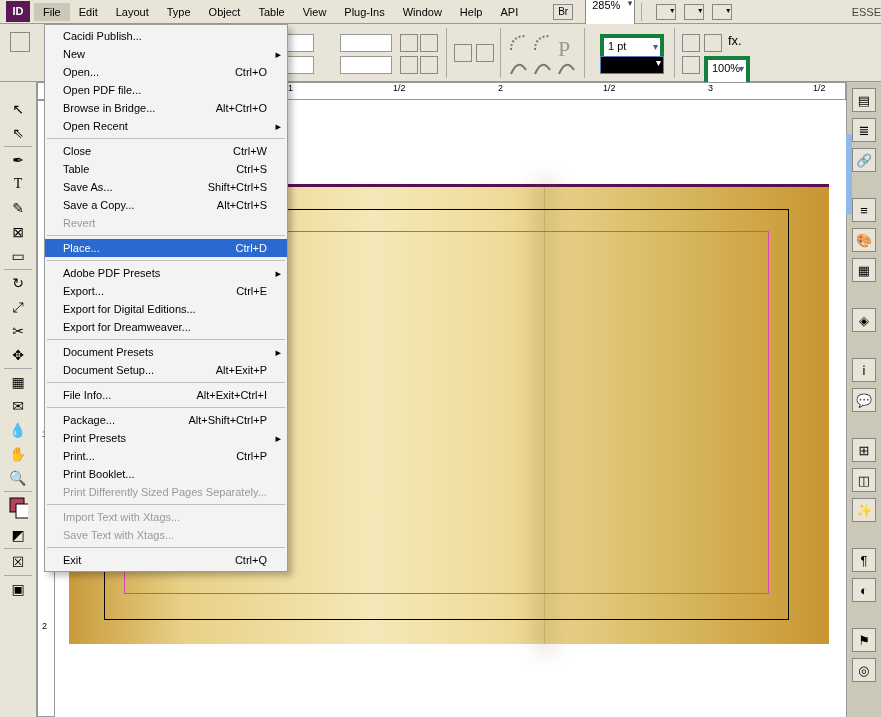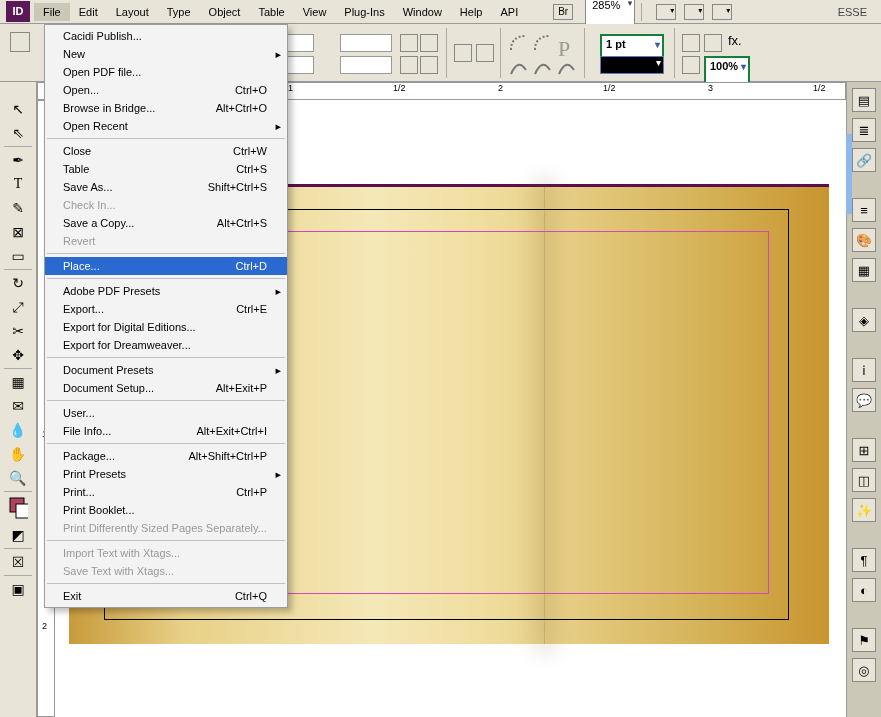--- a/index.html
+++ b/index.html
@@ -12,21 +12,21 @@
   .br-badge { width: 20px; height: 16px; border: 1px solid #888; text-align: center; line-height: 14px; margin: 0 8px; font-size: 10px; }
   .zoom-box { margin-left: 4px; border: 1px solid #888; padding: 1px 14px 14px 6px; position: relative; background: #fff; }
   .zoom-box::after { content:"▾"; position:absolute; right:2px; top:0; font-size:9px; color:#444; }
   .top-dd { width: 20px; height: 16px; border: 1px solid #888; margin-left: 8px; position: relative; background:#e8e5d8; }
   .top-dd::after { content:"▾"; position:absolute; right:1px; top:1px; font-size:8px; }
   
   .control-bar { height: 58px; background: #e8e5d8; border-bottom: 1px solid #999; position: relative; padding-left: 40px; }
   .cb-left-ico { position:absolute; left:10px; top:8px; width:20px; height:20px; border:1px solid #888; }
   .cb-input { position:absolute; height:18px; border: 1px solid #999; background:#fff; }
   .cb-sep { position:absolute; width:1px; height:50px; top:4px; background:#aaa; }
-  .cb-dd { position:absolute; border:2px solid #15803d; background:#fff; height:36px;font-weight:bold; }
+  .cb-dd { position:absolute; border:4px solid #15803d; background:#fff; height:36px; }
   .cb-dd::after { content:"▾"; position:absolute; right:2px; top:1px; color:#3a5f9f; font-size:10px; }
   .stroke-preview { position:absolute; border:1px solid #5a7fbf; background:#000; height:18px; }
   .stroke-preview::after { content:"▾"; position:absolute; right:2px; top:0; color:#fff; font-size:10px; }
   .small-btn { position:absolute; width:18px; height:18px; border:1px solid #888; }
   .cb-swoosh { position:absolute; width:22px; height:22px; }
   
   .ruler-h { position:absolute; left:37px; right:35px; top:82px; height:18px; background:#fff; border:1px solid #999; }
   .ruler-v { position:absolute; left:37px; top:100px; bottom:0; width:18px; background:#fff; border:1px solid #999; }
   .ruler-tick { position:absolute; color:#000; font-size:9px; }
   
@@ -72,21 +72,21 @@
       <div class="menu-item">API</div>
     </div>
   <div style="width:18px"></div>
   <div class="br-badge">Br</div>
   <div class="zoom-box">285%</div>
   <div style="width:1px;height:18px;background:#aaa;margin:0 6px"></div>
   <div class="top-dd"></div>
   <div class="top-dd"></div>
   <div class="top-dd"></div>
   <div style="flex:1"></div>
-  <div style="padding-right:14px;color:#444">ESSE</div>
+  <div style="padding-right:0;color:#444">ESSE</div>
 </div>
 
 <div class="control-bar">
   <div class="cb-left-ico"></div>
 
   <div class="cb-input" style="left:70px; top:10px; width:62px"></div>
   <div class="cb-input" style="left:70px; top:32px; width:62px"></div>
   <div class="cb-input" style="left:156px; top:10px; width:62px"></div>
   <div class="cb-input" style="left:156px; top:32px; width:62px"></div>
   <div class="cb-sep" style="left:230px"></div>
@@ -230,52 +230,48 @@
     <div class="mi">
       <span>Cacidi Publish...</span>
       <span></span>
     </div>
     <div class="mi">
       <span>New</span>
       <span></span>
       <span class="arrow">▸</span>
     </div>
     <div class="mi">
-      <span>Open PDF file...</span>
-      <span></span>
-    </div>
-    <div class="mi">
       <span>Open...</span>
       <span>Ctrl+O</span>
     </div>
     <div class="mi">
+      <span>Open PDF file...</span>
+      <span></span>
+    </div>
+    <div class="mi">
       <span>Browse in Bridge...</span>
       <span>Alt+Ctrl+O</span>
     </div>
     <div class="mi">
       <span>Open Recent</span>
       <span></span>
       <span class="arrow">▸</span>
     </div>
     <div class="msep"></div>
     <div class="mi">
       <span>Close</span>
       <span>Ctrl+W</span>
     </div>
     <div class="mi">
       <span>Table</span>
       <span>Ctrl+S</span>
     </div>
     <div class="mi">
       <span>Save As...</span>
       <span>Shift+Ctrl+S</span>
-    </div>
-    <div class="mi disabled">
-      <span>Check In...</span>
-      <span></span>
     </div>
     <div class="mi">
       <span>Save a Copy...</span>
       <span>Alt+Ctrl+S</span>
     </div>
     <div class="mi disabled">
       <span>Revert</span>
       <span></span>
     </div>
     <div class="msep"></div>
@@ -306,24 +302,20 @@
       <span>Document Presets</span>
       <span></span>
       <span class="arrow">▸</span>
     </div>
     <div class="mi">
       <span>Document Setup...</span>
       <span>Alt+Exit+P</span>
     </div>
     <div class="msep"></div>
     <div class="mi">
-      <span>User...</span>
-      <span></span>
-    </div>
-    <div class="mi">
       <span>File Info...</span>
       <span>Alt+Exit+Ctrl+I</span>
     </div>
     <div class="msep"></div>
     <div class="mi">
       <span>Package...</span>
       <span>Alt+Shift+Ctrl+P</span>
     </div>
     <div class="mi">
       <span>Print Presets</span>

